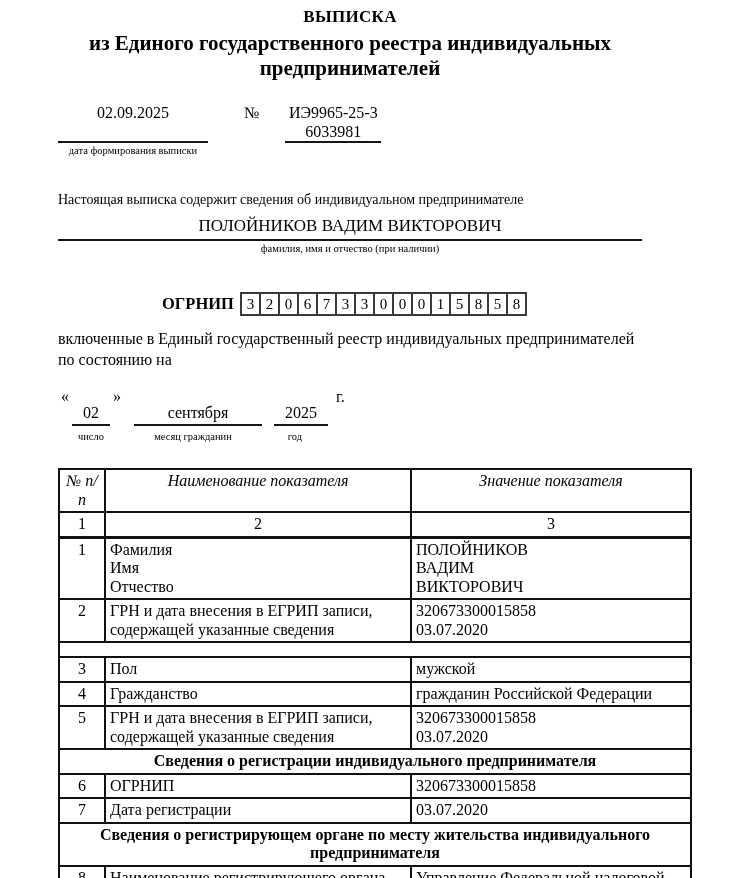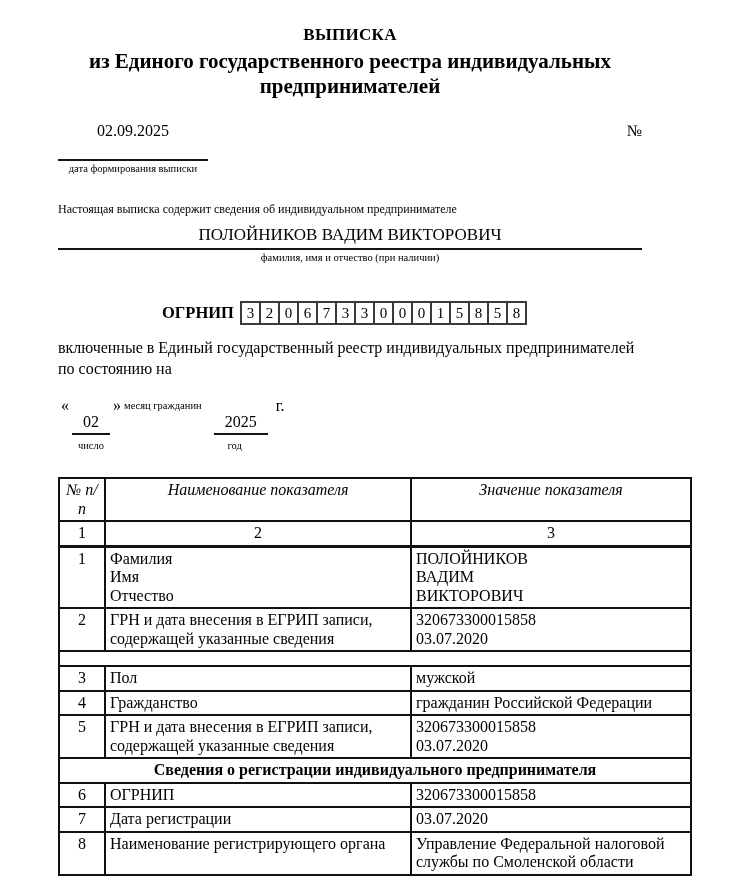--- a/index.html
+++ b/index.html
@@ -9,39 +9,39 @@
     width: 742px;
     height: 878px;
     overflow: hidden;
     font-family: "Liberation Serif", serif;
     color: #000;
   }
   .page {
     width: 692px;
     height: 878px;
     box-sizing: border-box;
-    padding: 25px 50px 0 58px;
+    padding: 7px 50px 0 58px;
     overflow: hidden;
   }
   .title {
     text-align: center;
     font-weight: bold;
     font-size: 17px;
     letter-spacing: .3px;
   }
   .subtitle {
     text-align: center;
     font-weight: bold;
     font-size: 21px;
     margin-top: 4px;
   }
   .doc-meta {
     display: flex;
-    justify-content: space-between;
     margin-top: 22px;
+    gap: 36px;
   }
   .meta-left { width: 150px; }
   .meta-left .uline {
     display: block;
     height: 38px;
     border-bottom: 2px solid #151515;
     text-align: center;
     font-size: 16px;
     line-height: 20px;
   }
@@ -60,22 +60,22 @@
     display: block;
     width: 96px;
     min-height: 38px;
     border-bottom: 2px solid #151515;
     text-align: center;
     font-size: 16px;
     line-height: 19px;
     word-break: break-all;
   }
   .intro-line {
-    margin-top: 28px;
-    font-size: 12px;
+    margin-top: 36px;
+    font-size: 14px;
   }
   .person-name {
     margin-top: 8px;
     text-align: center;
     font-size: 17px;
     border-bottom: 2px solid #151515;
     padding-bottom: 3px;
   }
   .ogrnip-row {
     margin-top: 38px;
@@ -161,20 +161,21 @@
   <div class="title">ВЫПИСКА</div>
   <div class="subtitle">из Единого государственного реестра индивидуальных предпринимателей</div>
 
   <div class="doc-meta">
     <div class="meta-left">
       <span class="uline">02.09.2025</span>
       <div class="small-label">дата формирования выписки</div>
     </div>
     <div class="meta-right">
       <span class="num-sign">№</span>
+      <span class="uline">ИЭ9965-25-36033981</span>
     </div>
   </div>
 
   <div class="intro-line">Настоящая выписка содержит сведения об индивидуальном предпринимателе</div>
 
   <div class="person-name">ПОЛОЙНИКОВ ВАДИМ ВИКТОРОВИЧ</div>
   <div class="small-label">фамилия, имя и отчество (при наличии)</div>
 
   <div class="ogrnip-row">
     <span class="ogrnip-label">ОГРНИП</span>
@@ -200,20 +201,21 @@
   <div class="included-text">включенные в Единый государственный реестр индивидуальных предпринимателей по состоянию на</div>
 
   <div class="date-line">
     <span class="quote">«</span>
     <span class="fill-group">
       <span class="fill fill-day">02</span>
       <span class="small-label">число</span>
     </span>
     <span class="quote">»</span>
     <span class="fill-group">
+      <span class="fill fill-month">сентября</span>
       <span class="small-label">месяц гражданин</span>
     </span>
     <span class="fill-group">
       <span class="fill fill-year">2025</span>
       <span class="small-label">год</span>
     </span>
     <span class="g-suffix">г.</span>
   </div>
 
   <table class="ind-table">
@@ -278,20 +280,23 @@
           <td class="num">6</td>
           <td class="name">ОГРНИП</td>
           <td class="value">320673300015858</td>
         </tr>
         <tr>
           <td class="num">7</td>
           <td class="name">Дата регистрации</td>
           <td class="value">03.07.2020</td>
         </tr>
         <tr>
+          <td colspan="3" class="section">Сведения о регистрирующем органе по месту жительства индивидуального предпринимателя</td>
+        </tr>
+        <tr>
           <td class="num">8</td>
           <td class="name">Наименование регистрирующего органа</td>
           <td class="value">Управление Федеральной налоговой
 службы по Смоленской области</td>
         </tr>
       </tbody>
   </table>
 
 </div>
 

